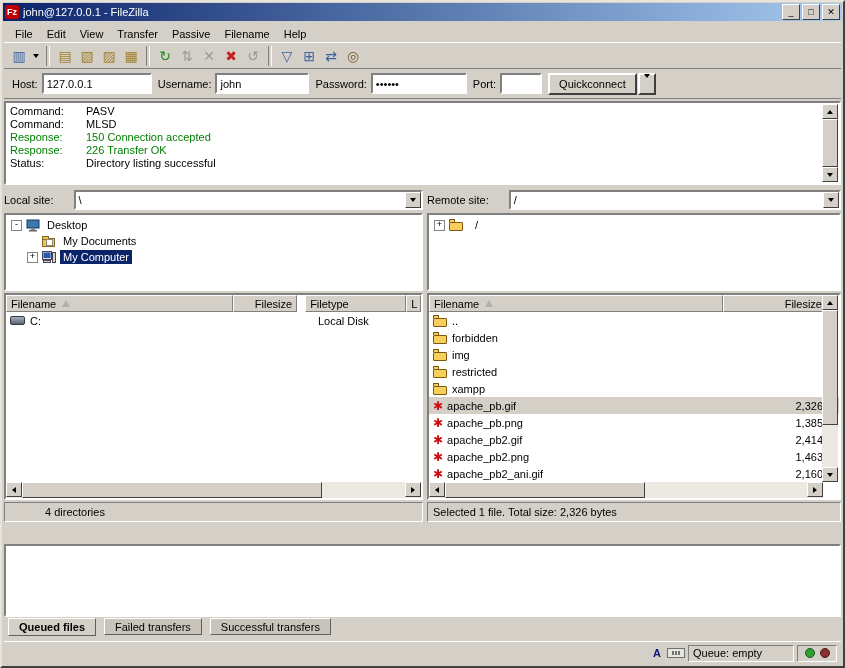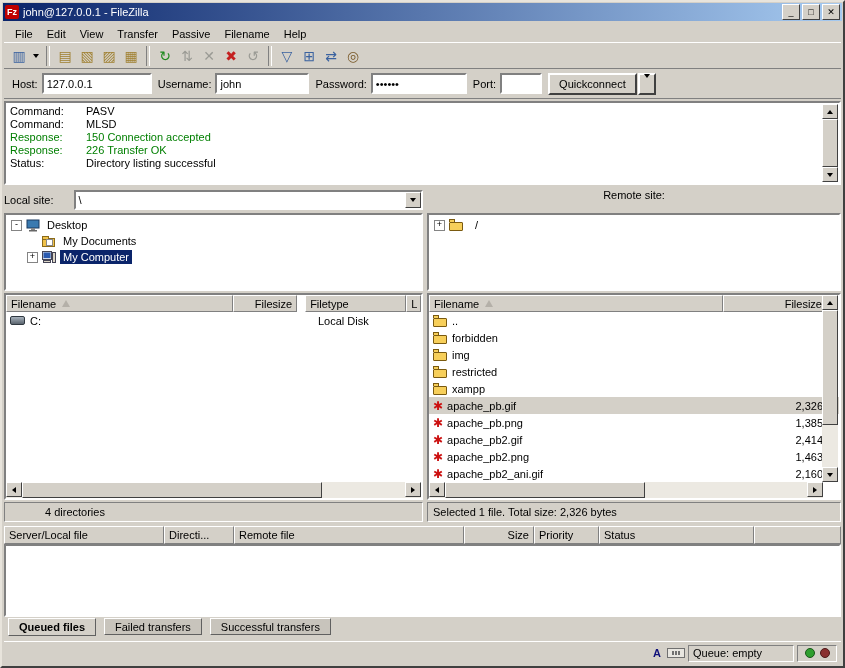--- a/index.html
+++ b/index.html
@@ -60,21 +60,21 @@
   .vscroll{position:absolute;top:1px;bottom:1px;right:1px;width:16px;background:#ece9e2;display:flex;flex-direction:column;}
   .hscroll{position:absolute;left:0;bottom:0;right:0;height:16px;background:#ece9e2;display:flex;}
   .sb-btn{width:16px;height:15px;flex:0 0 auto;background:#d4d0c8;border:1px solid;border-color:#fff #404040 #404040 #fff;
     display:flex;align-items:center;justify-content:center;box-sizing:border-box;}
   .sb-track{flex:1;position:relative;}
   .sb-thumb{position:absolute;background:#d4d0c8;border:1px solid;border-color:#fff #404040 #404040 #fff;box-sizing:border-box;}
 
   
   .site-row{height:22px;display:flex;align-items:center;gap:20px;}
   .site-local{top:187px;left:2px;width:419px;}
-  .site-remote{top:187px;left:425px;width:414px;flex-direction:column;}
+  .site-remote{top:187px;left:425px;width:414px;}
   .combo{flex:1;height:20px;background:#fff;border:2px solid;border-color:#808080 #fff #fff #808080;
     display:flex;align-items:center;box-sizing:border-box;}
   .combo .val{flex:1;padding:0 3px;white-space:nowrap;overflow:hidden;}
   .combo .dropbtn{width:16px;align-self:stretch;background:#d4d0c8;border:1px solid;border-color:#fff #404040 #404040 #fff;
     display:flex;align-items:center;justify-content:center;box-sizing:border-box;}
 
   
   .tree{top:211px;height:78px;background:#fff;border:2px solid;border-color:#808080 #fff #fff #808080;
     box-sizing:border-box;padding:2px 0 0 2px;overflow:hidden;}
   .tree-local{left:2px;width:419px;} .tree-remote{left:425px;width:414px;}
@@ -495,41 +495,20 @@
     </div>
   </div>
 
   <div class="abs pstatus pstatus-local">
       <span>4 directories</span>
     </div>
   <div class="abs pstatus pstatus-remote">
       <span>Selected 1 file. Total size: 2,326 bytes</span>
     </div>
 
-  <div class="abs qhead">
-    <div class="hcell qc0">
-        <span>Server/Local file</span>
-      </div>
-    <div class="hcell qc1">
-        <span>Directi...</span>
-      </div>
-    <div class="hcell qc2">
-        <span>Remote file</span>
-      </div>
-    <div class="hcell qc3 r">
-        <span>Size</span>
-      </div>
-    <div class="hcell qc4">
-        <span>Priority</span>
-      </div>
-    <div class="hcell qc5">
-        <span>Status</span>
-      </div>
-    <div class="hcell qfill"></div>
-  </div>
 
   <div class="abs qbody"></div>
 
   <div class="abs tabs">
     <div class="tab active">Queued files</div>
     <div class="tab">Failed transfers</div>
     <div class="tab">Successful transfers</div>
   </div>
 
   <div class="abs statusbar">

